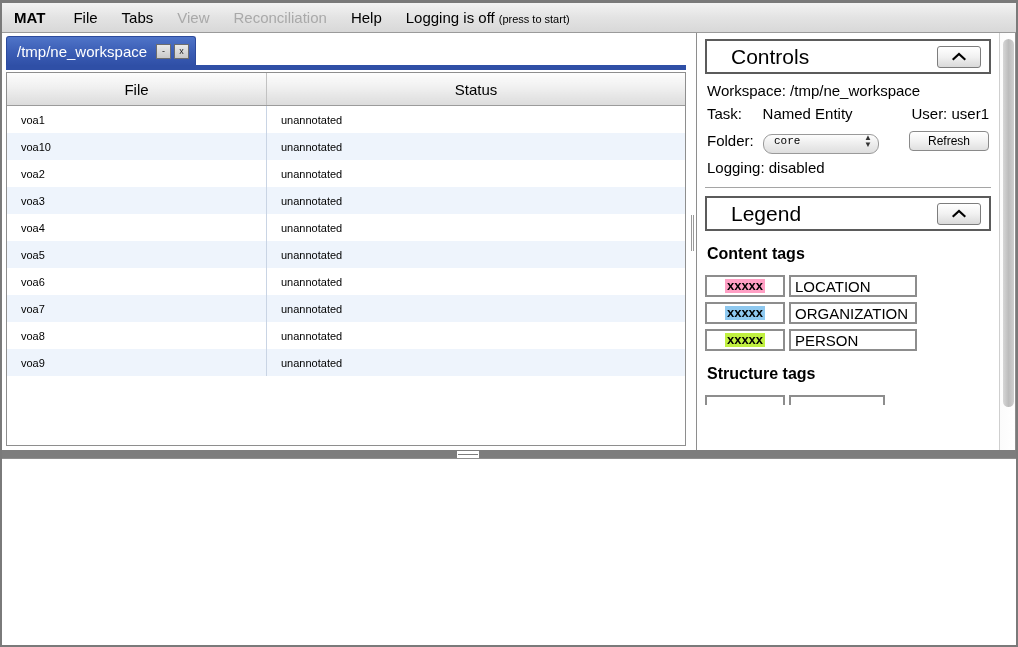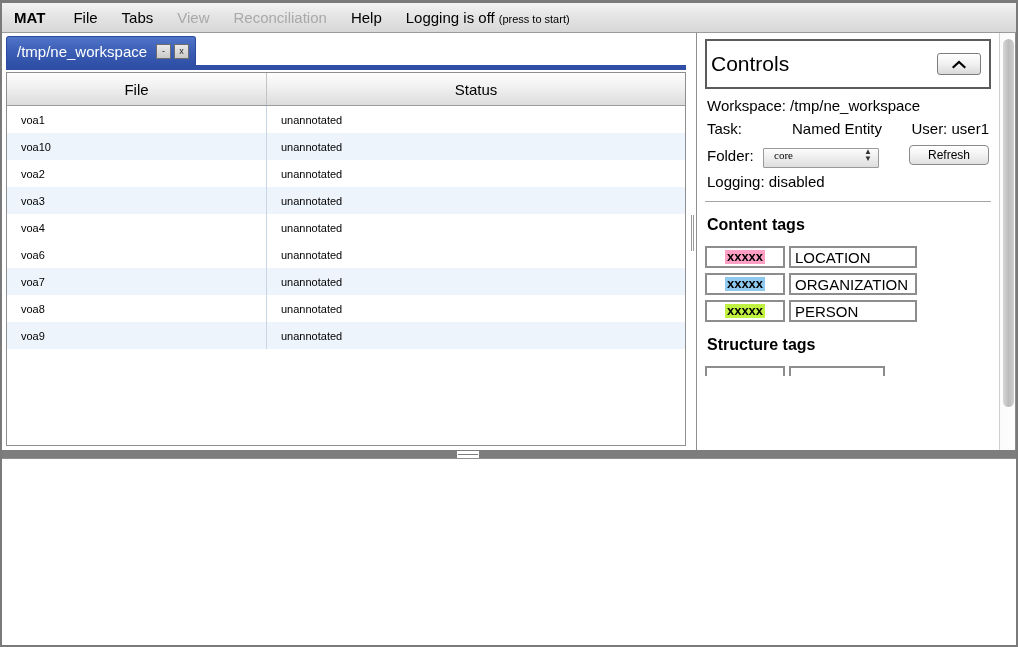--- a/index.html
+++ b/index.html
@@ -191,25 +191,25 @@
     position: absolute;
     left: 0; top: 0; right: 16px; bottom: 0;
     padding: 6px 8px 0 8px;
     box-sizing: border-box;
     overflow: hidden;
   }
 
   .panel-header {
     border: 2px solid #5b5b5b;
     background: #ffffff;
-    height: 50px;
+    height: 35px;
     display: flex;
     align-items: center;
     justify-content: space-between;
-    padding: 0 8px 0 4px;
+    padding: 0 8px 0 24px;
     box-sizing: border-box;
   }
   .panel-title {
     font-size: 21px;
     color: #000;
   }
   .collapse-btn {
     width: 44px; height: 22px;
     border: 1px solid #7d7d7d;
     background: linear-gradient(to bottom, #ffffff 0%, #f1f1f1 50%, #d9d9d9 100%);
@@ -225,32 +225,32 @@
     padding: 5px 2px 0 2px;
     font-size: 15px;
     line-height: 23px;
   }
   .ctl-row {
     display: flex;
     align-items: center;
     white-space: nowrap;
   }
   .ctl-row .lbl-task { width: 56px; display:inline-block; }
-  .ctl-row .val-task { width: 150px; display:inline-block;text-align:center; }
+  .ctl-row .val-task { width: 150px; display:inline-block; }
   .ctl-row .lbl-folder { width: 56px; display:inline-block; }
   select.folder-select {
     -webkit-appearance: none;
     appearance: none;
     width: 116px;
     height: 20px;
     font-size: 11px;
-    font-family: Liberation Serif, serif;
+    font-family: Liberation Mono, monospace;
     padding: 0 18px 7px 10px;
     border: 1px solid #9a9a9a;
-    border-radius: 1px;
+    border-radius: 9px;
     background: linear-gradient(to bottom, #fdfdfd 0%, #ededed 50%, #dedede 100%);
     color: #000;
     box-sizing: border-box;
   }
   .select-wrap { position: relative; display: inline-block; }
   .select-wrap .arrows {
     position: absolute;
     right: 7px; top: 50%;
     transform: translateY(-50%);
     pointer-events: none;
@@ -413,20 +413,24 @@
                 <td>unannotated</td>
               </tr>
             <tr class="even">
                 <td>voa3</td>
                 <td>unannotated</td>
               </tr>
             <tr class="odd">
                 <td>voa4</td>
                 <td>unannotated</td>
               </tr>
+            <tr class="even">
+                <td>voa5</td>
+                <td>unannotated</td>
+              </tr>
             <tr class="odd">
                 <td>voa6</td>
                 <td>unannotated</td>
               </tr>
             <tr class="even">
                 <td>voa7</td>
                 <td>unannotated</td>
               </tr>
             <tr class="odd">
                 <td>voa8</td>
@@ -477,20 +481,28 @@
             </span>
             <button class="refresh-btn">Refresh</button>
           </div>
           <div class="ctl-row" style="margin-top:2px;">
             <span>Logging:</span>&nbsp;<span>disabled</span>
           </div>
         </div>
 
         <div class="panel-divider"></div>
 
+        <div class="panel-header">
+          <span class="panel-title">Legend</span>
+          <span class="collapse-btn">
+            <svg width="14" height="9" viewBox="0 0 14 9">
+              <path d="M1.5 7 L7 2 L12.5 7" stroke="#000" stroke-width="2.2" fill="none" stroke-linecap="square"></path>
+            </svg>
+          </span>
+        </div>
 
         <div class="section-title">Content tags</div>
 
         <div>
           <div class="tagrow">
             <span class="swatch-box">
               <span class="swatch" id="sw0" style="background: rgb(255, 159, 196);">xxxxx</span>
             </span>
             <span class="tagname-box" style="width:128px;">LOCATION</span>
           </div>

